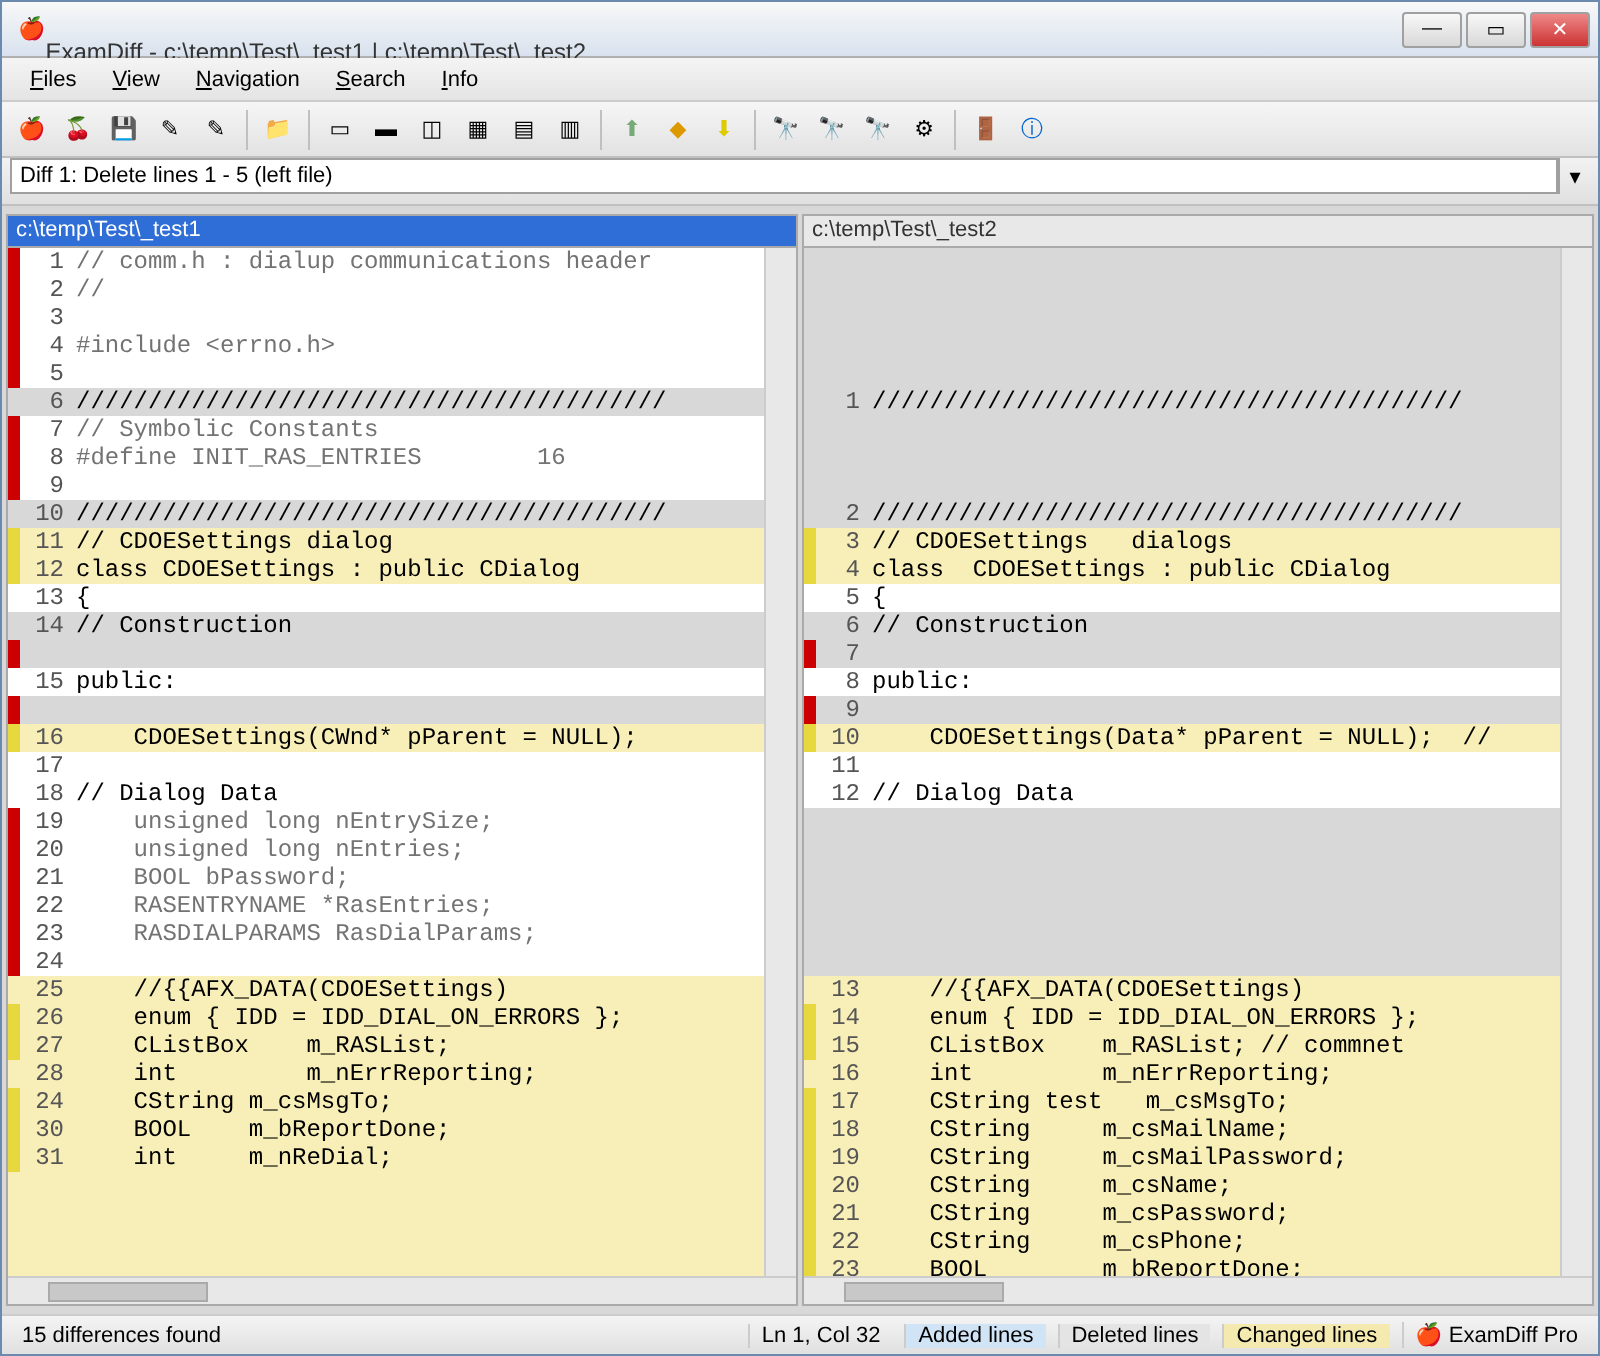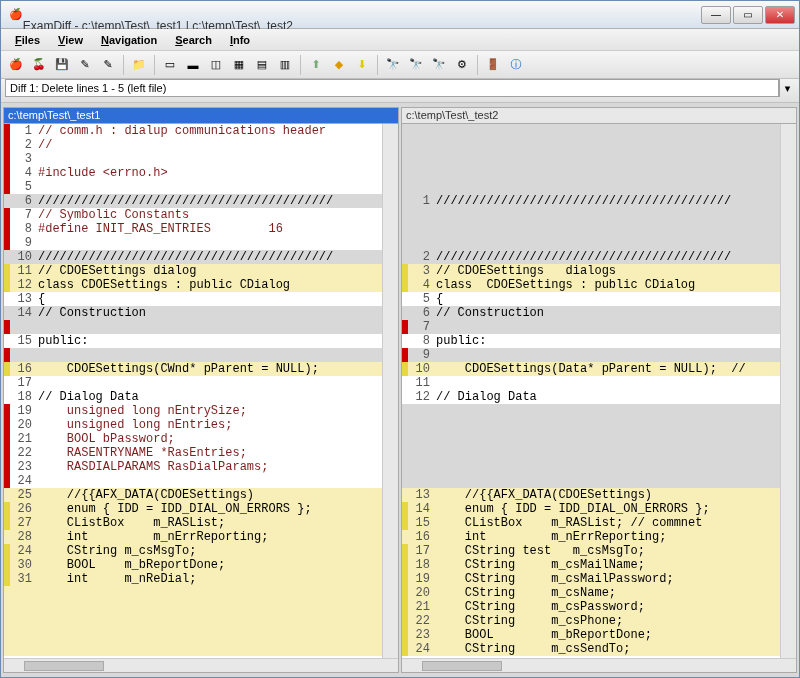--- a/index.html
+++ b/index.html
@@ -3,21 +3,21 @@
 <meta charset="utf-8">
 <style>
   * { box-sizing: border-box; margin: 0; padding: 0; }
   body { font-family: "Segoe UI", Tahoma, sans-serif; font-size: 11px; background: #e8e8e8; width: 800px; height: 678px; overflow: hidden; }
   .window { width: 800px; height: 678px; background: #eaeaea; border: 1px solid #6a8ab0; display: flex; flex-direction: column; }
   .titlebar { height: 28px; background: linear-gradient(to bottom, #f8f8f8, #d8e2ee); display: flex; align-items: center; padding: 0 4px 0 8px; border-bottom: 1px solid #b0b0b0; }
   .titlebar .title { flex: 1; color: #333; font-size: 12px; margin-top: 23px; }
   .winbtns { display: flex; gap: 2px; }
   .winbtn { width: 30px; height: 18px; border: 1px solid #a0a0a0; background: linear-gradient(#f8f8f8,#d8d8d8); border-radius: 2px; display:flex; align-items:center; justify-content:center; font-size:10px; cursor:pointer; }
   .winbtn.close { background: linear-gradient(#e88,#c33); color:#fff; }
-  .menubar { height: 22px; background: linear-gradient(#f4f4f4,#e4e4e4); display: flex; align-items: center; padding: 0 6px; gap: 2px; border-bottom: 1px solid #ccc; font-weight: bold; }
+  .menubar { height: 22px; background: linear-gradient(#f4f4f4,#e4e4e4); display: flex; align-items: center; padding: 0 6px; gap: 2px; border-bottom: 1px solid #ccc; }
   .menuitem { padding: 2px 8px; cursor: pointer; }
   .menuitem u { text-decoration: underline; }
   .toolbar { height: 28px; background: linear-gradient(#f6f6f6,#e2e2e2); display: flex; align-items: center; padding: 0 4px; gap: 1px; border-bottom: 1px solid #c0c0c0; }
   .tbtn { width: 22px; height: 22px; display:flex; align-items:center; justify-content:center; cursor:pointer; border-radius:3px; }
   .tsep { width: 1px; height: 20px; background: #c0c0c0; margin: 0 3px; }
   .diffbar { height: 24px; background: linear-gradient(#f2f2f2,#e0e0e0); display:flex; align-items:flex-start; padding: 0 4px; border-bottom: 1px solid #c0c0c0; }
   .diffbox { flex:1; height:18px; border:1px solid #a0a0a0; background:#fff; padding: 1px 4px; display:flex; align-items:center; }
   .diffdrop { width:16px; height:18px; border-left:1px solid #a0a0a0; display:flex; align-items:center; justify-content:center; cursor:pointer; }
   .panes { flex:1; display:flex; gap:2px; padding: 4px 2px; background:#d8d8d8; overflow:hidden;justify-content:center; }
   .pane { flex:1; display:flex; flex-direction:column; border:1px solid #aaa; background:#fff; overflow:hidden; }
@@ -29,21 +29,21 @@
   .row { height:14px; display:flex; }
   .row .ln { width:24px; text-align:right; padding-right:2px; color:#555; flex-shrink:0; }
   .row .mk { width:6px; flex-shrink:0; }
   .row .tx { flex:1; white-space:pre; padding-left:4px; overflow:hidden; }
   .bg-white { background:#fff; }
   .bg-chg { background:#f8efb8; }
   .bg-gray { background:#d8d8d8; }
   .mk-red { background:#cc0000; }
   .mk-yellow { background:#e8d840; }
   .mk-none {}
-  .txt-blue { color:#7f1d1d; }
+  .txt-blue { color:#737373; }
   .txt-black { color:#000; }
   .vscroll { width:16px; background:#e8e8e8; border-left:1px solid #ccc; flex-shrink:0; }
   .hscroll { height:14px; background:#e8e8e8; border-top:1px solid #ccc; display:flex; align-items:center; }
   .hthumb { width:80px; height:10px; background:#c8c8c8; margin-left:20px; border:1px solid #aaa; }
   .statusbar { height:20px; background: linear-gradient(#f4f4f4,#e0e0e0); border-top:1px solid #ccc; display:flex; align-items:center; font-size:11px; padding: 0 4px; gap:6px; }
   .statusbar .cell { padding: 0 6px; border-left:1px solid #ccc; }
   .statusbar .cell:first-child { border-left:none; flex:1; }
   .leg-add { background:#d0e4f6; padding:1px 4px; }
   .leg-del { background:#e4e4e4; padding:1px 4px; }
   .leg-chg { background:#f4eab0; padding:1px 4px; }
@@ -505,13 +505,21 @@
             </div>
           </div>
         <div class="vscroll"></div>
       </div>
       <div class="hscroll">
           <div class="hthumb"></div>
         </div>
     </div>
   </div>
 
+  <div class="statusbar">
+    <div class="cell">15 differences found</div>
+    <div class="cell">Ln 1, Col 32</div>
+    <div class="cell leg-add">Added lines</div>
+    <div class="cell leg-del">Deleted lines</div>
+    <div class="cell leg-chg">Changed lines</div>
+    <div class="cell"><span class="apple">🍎</span> <span>ExamDiff Pro</span></div>
+  </div>
 </div>
 
 </body></html>

